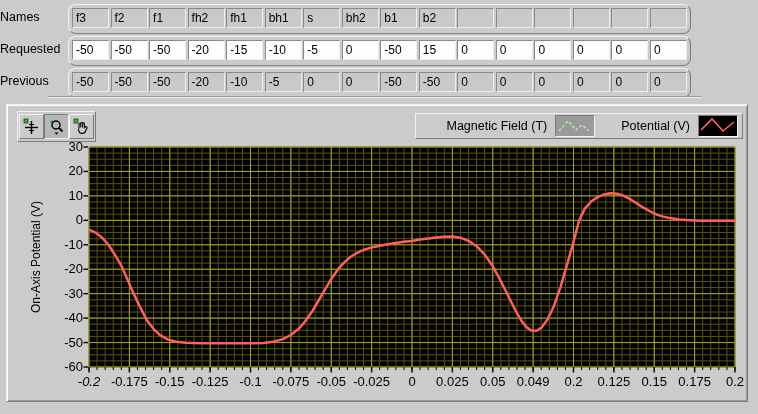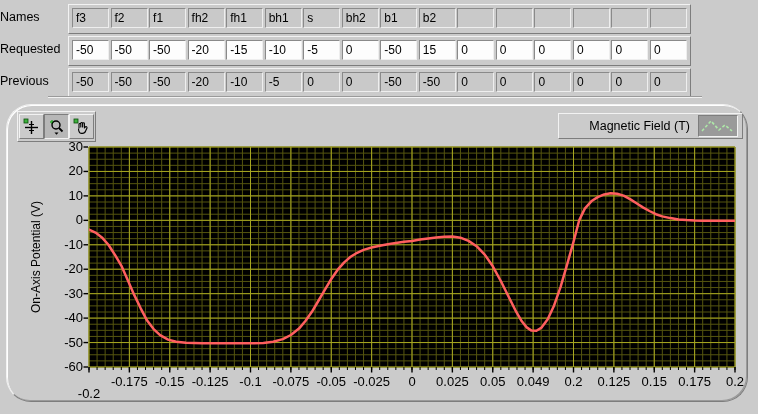--- a/index.html
+++ b/index.html
@@ -9,29 +9,29 @@
     font-family:"Liberation Sans",sans-serif;
     font-size:12px;color:#000;
     -webkit-font-smoothing:antialiased;
   }
   .raised{border:1px solid;border-color:#f2f2f2 #7d7d7d #7d7d7d #f2f2f2;}
   .raised2{box-shadow:inset 1px 1px 0 #ffffff, inset -1px -1px 0 #9a9a9a;}
   .sunken{border:1px solid;border-color:#7d7d7d #f2f2f2 #f2f2f2 #7d7d7d;}
 
   .row-label{position:absolute;left:0;width:62px;text-align:left;font-size:12.5px;line-height:16px;}
   .io-row{position:absolute;left:68px;width:615px;height:22px;padding:3px 3px;
-    display:flex;justify-content:space-between;background:#cbcbcb;}
+    display:flex;justify-content:space-between;background:#cbcbcb;border-radius:8px;}
   .cell{width:32px;height:18px;line-height:18px;padding-left:3px;font-size:12px;overflow:hidden;white-space:nowrap;}
   .cell-display{background:#c9c9c9;border:1px solid;border-color:#8a8a8a #eeeeee #eeeeee #8a8a8a;}
   .cell-edit{background:#fdfdfd;border:1px solid;border-color:#8a8a8a #eeeeee #eeeeee #8a8a8a;}
 
   .group-sep{position:absolute;left:48px;top:96px;width:654px;height:0;
     border-top:1px solid #9a9a9a;border-bottom:1px solid #f2f2f2;}
 
-  #graph-panel{position:absolute;left:6px;top:104px;width:740px;height:296px;background:#cbcbcb;border-radius:25px;}
+  #graph-panel{position:absolute;left:6px;top:104px;width:740px;height:296px;background:#cbcbcb;}
 
   #graph-toolbar{position:absolute;left:10px;top:6px;height:27px;padding:1px;
     display:flex;align-items:center;background:#cbcbcb;}
   .tool-btn{width:23px;height:23px;margin:0;display:flex;align-items:center;justify-content:center;background:#cbcbcb;}
   .tool-btn.pressed{background:#b7b7b7;border-color:#7d7d7d #f2f2f2 #f2f2f2 #7d7d7d;}
 
   #graph-legend{position:absolute;right:4px;top:8px;height:24px;padding:0 4px;
     display:flex;align-items:center;background:#cbcbcb;}
   .legend-item{display:flex;align-items:center;margin-left:26px;}
   .legend-label{font-size:12.5px;margin-right:8px;}
@@ -137,20 +137,26 @@
         <path d="M6 10 V6 a1 1 0 0 1 1.8 0 V9 M7.8 9 V5 a1 1 0 0 1 1.8 0 V9 M9.6 9 V5.6 a0.9 0.9 0 0 1 1.8 0 V9.6 M11.4 10 l0.9-1 a1 1 0 0 1 1.7 0.9 L12.6 13 c-0.5 1.6-1.6 2.4-3.2 2.4 h-0.8 c-1.6 0-2.4-1-2.8-2.6 L5.5 11" fill="none" stroke="#000" stroke-width="1.1" stroke-linecap="round" stroke-linejoin="round"></path>
       </svg>
     </div>
   </div>
 
   <div id="graph-legend" class="raised">
     <div class="legend-item">
       <span class="legend-label">Magnetic Field (T)</span>
       <svg class="legend-sample sunken" style="background:#9a9a9a" viewBox="0 0 38 20">
         <polyline points="3,15 12,5 20,14 26,9 33,15" fill="none" stroke="#aee8a8" stroke-width="1.6" stroke-dasharray="3,2"></polyline>
+      </svg>
+    </div>
+    <div class="legend-item">
+      <span class="legend-label">Potential (V)</span>
+      <svg class="legend-sample sunken" style="background:#000" viewBox="0 0 38 20">
+        <polyline points="2,14 13,3 24,15 35,6" fill="none" stroke="#ff5f5f" stroke-width="1.6"></polyline>
       </svg>
     </div>
   </div>
 
   <svg id="plot-svg" width="664" height="240">
       <rect x="6" y="6" width="646" height="220" fill="#000000"></rect>
       <line x1="6" y1="6" x2="6" y2="226" stroke="#55550f" stroke-width="1"></line>
       <line x1="14.075000000000006" y1="6" x2="14.075000000000006" y2="226" stroke="#55550f" stroke-width="1"></line>
       <line x1="22.150000000000013" y1="6" x2="22.150000000000013" y2="226" stroke="#55550f" stroke-width="1"></line>
       <line x1="30.225000000000023" y1="6" x2="30.225000000000023" y2="226" stroke="#55550f" stroke-width="1"></line>
@@ -402,21 +408,21 @@
       <line x1="0.5" y1="152.66666666666666" x2="5" y2="152.66666666666666" stroke="#000000" stroke-width="1.4"></line>
       <line x1="0.5" y1="177.11111111111111" x2="5" y2="177.11111111111111" stroke="#000000" stroke-width="1.4"></line>
       <line x1="0.5" y1="201.55555555555554" x2="5" y2="201.55555555555554" stroke="#000000" stroke-width="1.4"></line>
       <line x1="0.5" y1="226" x2="5" y2="226" stroke="#000000" stroke-width="1.4"></line>
       <clipPath id="pc">
         <rect x="6" y="6" width="646" height="220"></rect>
       </clipPath>
       <polyline points="6.0,88.6 12.5,91.6 18.9,96.4 25.4,103.8 31.8,113.6 38.3,124.6 44.8,139.2 51.2,153.9 57.7,167.3 64.1,179.6 70.6,188.1 77.1,194.2 85.1,198.6 93.2,200.8 102.9,201.8 119.1,202.3 143.3,202.3 167.5,202.3 180.4,202.0 190.1,200.8 199.8,198.1 207.9,194.0 216.0,187.6 222.4,180.0 228.9,170.8 235.3,160.0 241.8,148.8 248.3,138.0 254.7,128.7 261.2,121.4 267.6,115.8 274.1,111.8 280.6,108.9 288.6,106.5 296.7,104.8 304.8,103.3 312.8,102.1 320.9,100.8 329.0,99.9 337.1,98.6 345.2,97.4 353.2,96.4 361.3,95.7 369.4,95.5 377.4,96.7 385.5,99.9 393.6,105.2 401.7,113.6 409.8,125.3 417.8,140.0 425.9,156.3 432.4,169.3 438.8,180.3 443.7,186.4 448.5,189.6 453.4,189.8 458.2,186.9 464.7,178.3 471.1,164.4 477.6,145.8 484.0,123.8 490.5,100.8 496.2,79.3 501.8,67.6 508.3,60.3 514.7,56.1 521.2,53.4 527.6,52.2 534.1,52.7 540.6,54.6 547.0,58.1 553.5,62.2 559.9,66.4 566.4,70.0 572.9,73.2 579.3,75.4 587.4,77.1 595.5,78.4 603.5,79.1 611.6,79.6 619.7,79.8 635.9,79.8 652.0,79.8" fill="none" stroke="#ff5f5f" stroke-width="2.5" stroke-linejoin="round" stroke-linecap="round" clip-path="url(#pc)"></polyline>
     </svg>
   <div id="tick-layer">
-      <div class="tick-label x-tick" style="left: 57px; top: 281px;">-0.2</div>
+      <div class="tick-label x-tick" style="left: 57px; top: 269px; font-style: italic;">-0.2</div>
       <div class="tick-label x-tick" style="left: 97.375px; top: 269px;">-0.175</div>
       <div class="tick-label x-tick" style="left: 137.75px; top: 269px;">-0.15</div>
       <div class="tick-label x-tick" style="left: 178.125px; top: 269px; text-align: center;">-0.125</div>
       <div class="tick-label x-tick" style="left: 218.5px; top: 269px;">-0.1</div>
       <div class="tick-label x-tick" style="left: 258.875px; top: 269px;">-0.075</div>
       <div class="tick-label x-tick" style="left: 299.25px; top: 269px;">-0.05</div>
       <div class="tick-label x-tick" style="left: 339.625px; top: 269px;">-0.025</div>
       <div class="tick-label x-tick" style="left: 380px; top: 269px;">0</div>
       <div class="tick-label x-tick" style="left: 420.375px; top: 269px;">0.025</div>
       <div class="tick-label x-tick" style="left: 460.75px; top: 269px;">0.05</div>

